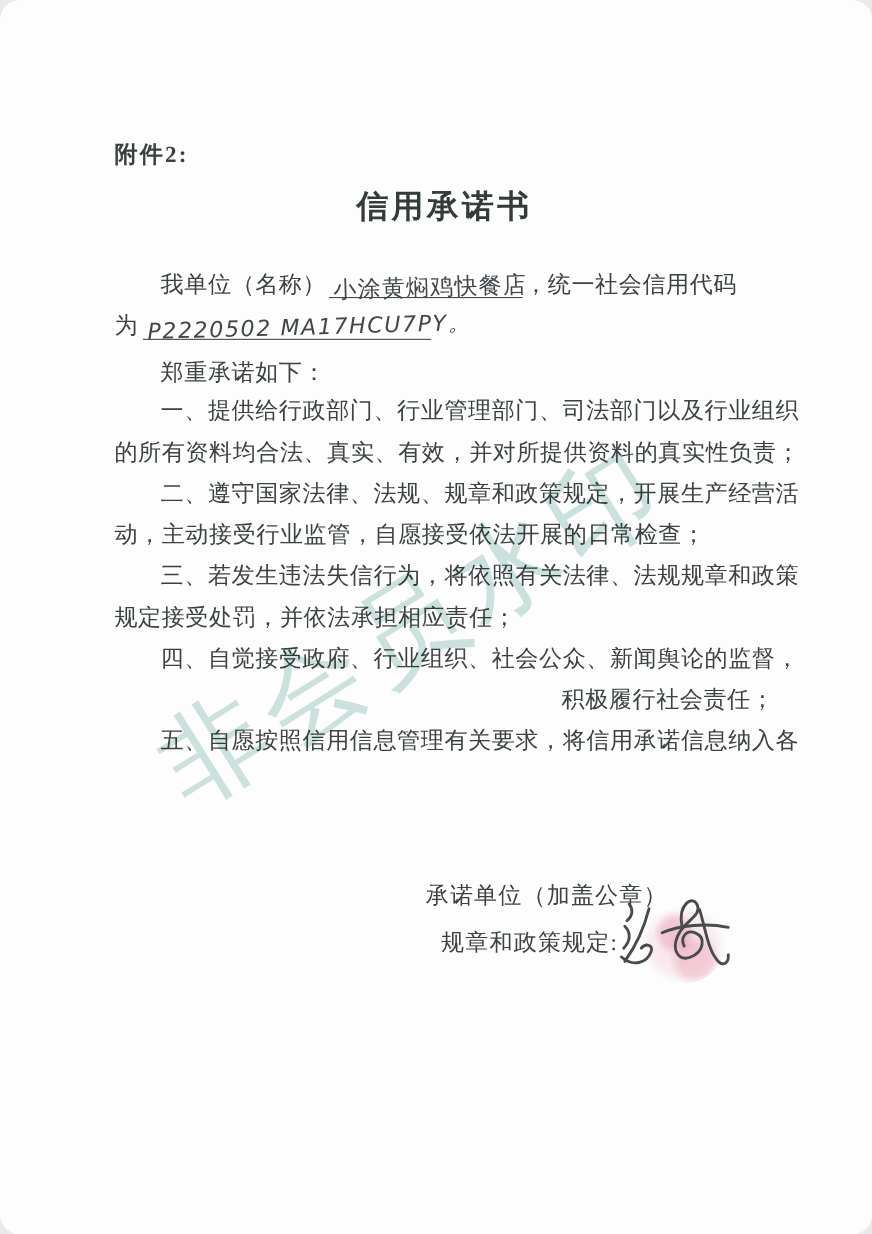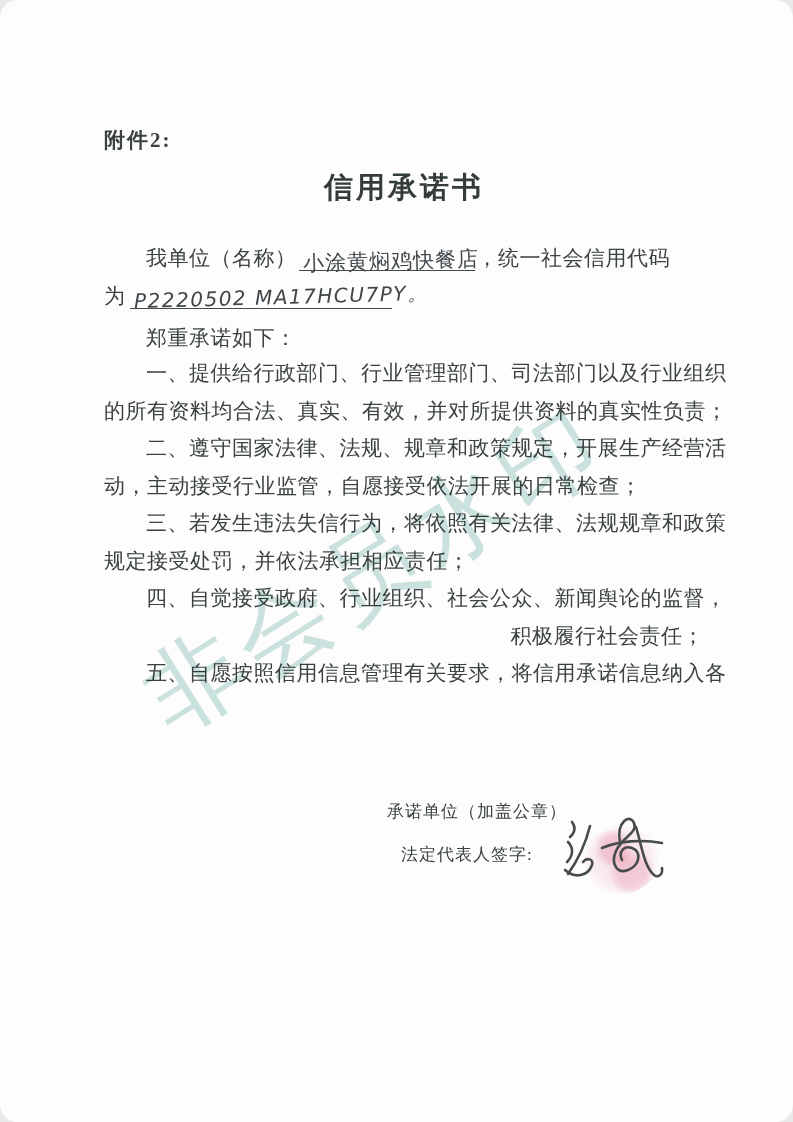--- a/index.html
+++ b/index.html
@@ -46,21 +46,21 @@
     font-family:"DejaVu Sans",sans-serif;
   }
   .hw-code{
     font-size:20px;letter-spacing:1.5px;
     font-family:"DejaVu Sans",sans-serif;
     font-style:oblique;
     bottom:-2px;
   }
   .footer-line{
     position:absolute;
-    font-size:17px;letter-spacing:1px;color:#3b4241;white-space:nowrap;
+    font-size:21px;letter-spacing:1px;color:#3b4241;white-space:nowrap;
   }
   .watermark{
     position:absolute;left:110px;top:505px;
     width:580px;
     transform:rotate(-32deg);
     transform-origin:center center;
     font-size:96px;line-height:1;
     letter-spacing:8px;white-space:nowrap;
     color:#9ec9c1;opacity:0.52;
     mix-blend-mode:multiply;
@@ -105,21 +105,21 @@
 
   <div class="line indent" style="top:510px;">三、若发生违法失信行为，将依照有关法律、法规规章和政策</div>
   <div class="line" style="top:548px;">规定接受处罚，并依法承担相应责任；</div>
 
   <div class="line indent" style="top:585px;">四、自觉接受政府、行业组织、社会公众、新闻舆论的监督，</div>
   <div class="line" style="top:623px;text-align:right;">积极履行社会责任；</div>
 
   <div class="line indent" style="top:660px;">五、自愿按照信用信息管理有关要求，将信用承诺信息纳入各</div>
 
   <div class="footer-line" style="left:387px;top:800px;">承诺单位（加盖公章）</div>
-  <div class="footer-line" style="left:401px;top:843px;">法定代表人签字:</div>
+  <div class="footer-line" style="left:401px;top:843px;">规章和政策规定:</div>
 
   <div class="fingerprint"></div>
 
   <svg class="signature-svg" width="118" height="86" viewBox="0 0 118 86">
     <path d="M16 16 C20 21 19 27 14 31"></path>
     <path d="M12 36 C18 42 17 50 11 56"></path>
     <path d="M9 64 C19 73 32 70 36 59 C38 53 31 51 27 56"></path>
     <path d="M34 20 C30 36 22 54 12 68"></path>
     <path d="M64 36 C60 16 74 7 78 17 C82 27 66 31 60 45 C54 59 62 68 72 64 C84 59 86 46 76 42 C68 39 62 46 66 54"></path>
     <path d="M46 42 C62 35 86 33 106 37"></path>

